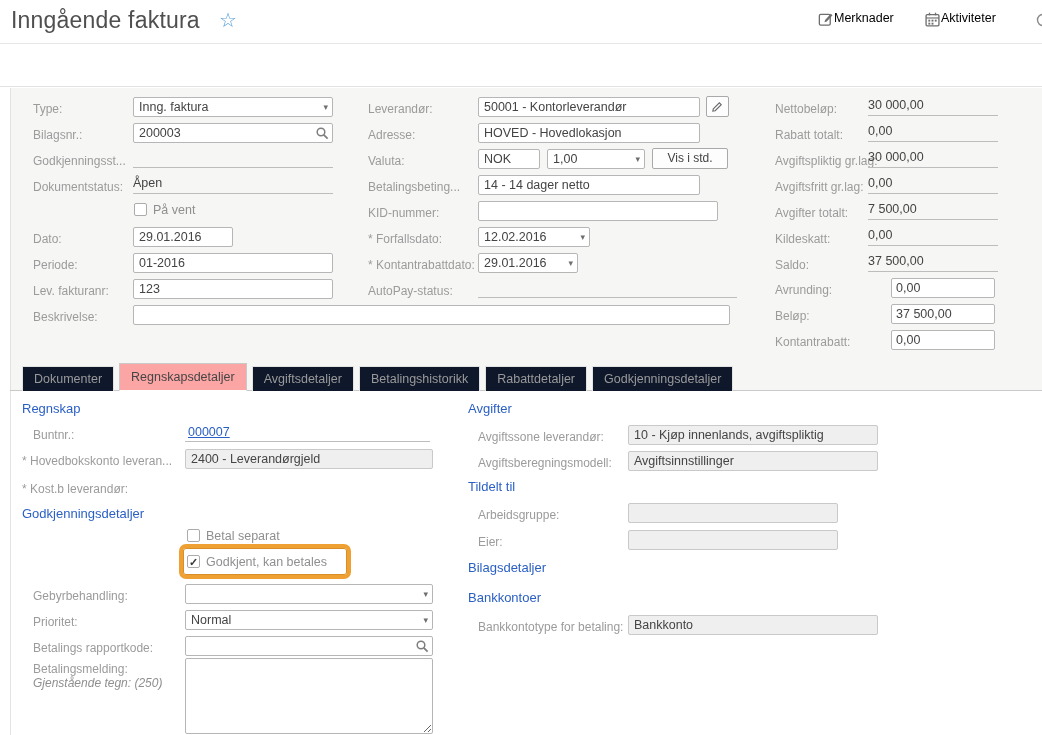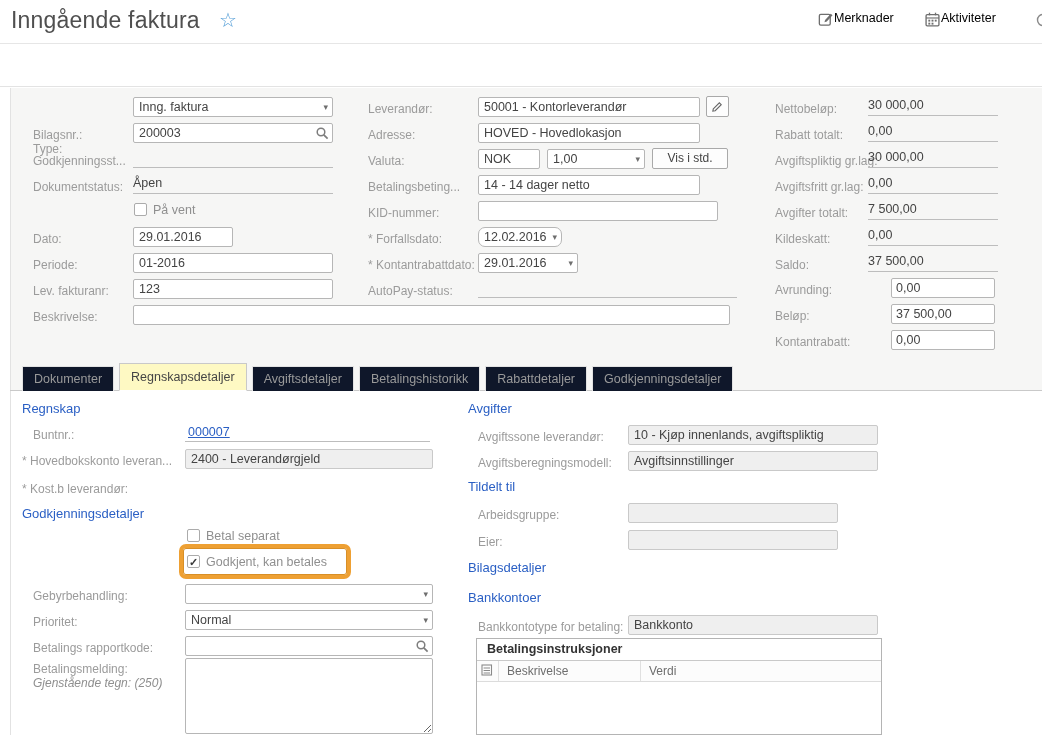--- a/index.html
+++ b/index.html
@@ -50,21 +50,21 @@
     border-radius:2px; cursor:pointer; font-size:11px; line-height:12px; text-align:center;
     color:#3a3a3a; font-weight:700; }
   .cb-lbl { position:absolute; font-size:12.5px; color:#8f8f8f; white-space:nowrap; }
 
   
   .tabbar { position:absolute; left:10px; top:363px; width:1032px; height:28px;
     border-bottom:1px solid #c9c9c9; display:flex; align-items:flex-end; padding-left:12px; gap:5px; }
   .tab { height:25px; line-height:24px; padding:0 11px; background:#0f172a; color:#9a9a9a;
     font-size:12.5px; border:1px solid #e2e2e2; border-bottom:none; margin-bottom:-1px;
     white-space:nowrap; cursor:pointer; }
-  .tab.active { height:28px; line-height:27px; background:#fef9c3; color:#454545;
+  .tab.active { height:28px; line-height:27px; background:#fca5a5; color:#454545;
     border:1px solid #c9c9c9; border-bottom:1px solid #fff; }
 
   
   .sec { position:absolute; font-size:13px; color:#2a5fc4; white-space:nowrap; }
   .link { position:absolute; font-size:12.5px; color:#2a5fc4; text-decoration:underline;
     cursor:pointer; white-space:nowrap; }
   .hl-box { position:absolute; left:179px; top:544px; width:172px; height:35px;
     border:4px solid #eea033; border-radius:7px; box-shadow:0 0 0 1px #d88f27 inset; }
   textarea.msg { position:absolute; left:185px; top:658px; width:248px; height:76px;
     border:1px solid #b6b6b6; border-radius:2px; resize:both; background:#fff;
@@ -195,21 +195,21 @@
       <span class="caret-glyph">▾</span>
     </div>
     <div class="tb-text disabled" style="left:871px;">
       <span>Send til Approval</span>
     </div>
   </div>
 
   <div class="summary-bg"></div>
   <div class="vline-left"></div>
 
-  <div class="lbl" style="left:33px; top:101px;margin-top:40px;">Type:</div>
+  <div class="lbl" style="left:33px; top:101px;">Type:</div>
   <div class="fld" style="left:133px; top:97px; width:200px;">
     <span class="txt">Inng. faktura</span>
     <span class="caret-glyph">▾</span>
   </div>
 
   <div class="lbl" style="left:33px; top:127px;">Bilagsnr.:</div>
   <div class="fld" style="left:133px; top:123px; width:200px;">
     <span class="txt">200003</span>
     <svg class="srch" width="15" height="15" viewBox="0 0 15 15">
       <circle cx="6" cy="6" r="3.8" fill="none" stroke="#7d7d7d" stroke-width="1.5"></circle>
@@ -275,21 +275,21 @@
   <div class="fld" style="left:478px; top:175px; width:222px;">
     <span class="txt noicon">14 - 14 dager netto</span>
   </div>
 
   <div class="lbl" style="left:368px; top:205px;">KID-nummer:</div>
   <div class="fld" style="left:478px; top:201px; width:240px;">
     <span class="txt noicon"></span>
   </div>
 
   <div class="lbl" style="left:368px; top:231px;">* Forfallsdato:</div>
-  <div class="fld" style="left:478px; top:227px; width:84px;border-radius:7px;">
+  <div class="fld" style="left:478px; top:227px; width:112px;">
     <span class="txt">12.02.2016</span>
     <span class="caret-glyph">▾</span>
   </div>
 
   <div class="lbl" style="left:368px; top:257px;">* Kontantrabattdato:</div>
   <div class="fld" style="left:478px; top:253px; width:100px;">
     <span class="txt">29.01.2016</span>
     <span class="caret-glyph">▾</span>
   </div>
 
@@ -413,29 +413,14 @@
   </div>
 
   <div class="sec" style="left:468px; top:560px;">Bilagsdetaljer</div>
   <div class="sec" style="left:468px; top:590px;">Bankkontoer</div>
 
   <div class="lbl" style="left:478px; top:619px;">Bankkontotype for betaling:</div>
   <div class="fld dis" style="left:628px; top:615px; width:250px;">
     <span class="txt noicon">Bankkonto</span>
   </div>
 
-  <div class="grid">
-    <div class="grid-title">Betalingsinstruksjoner</div>
-    <div class="grid-head">
-      <div class="cell c-icon">
-        <svg width="12" height="12" viewBox="0 0 12 12">
-          <rect x="1" y="1" width="9.5" height="10" fill="none" stroke="#8a8a8a" stroke-width="1.1"></rect>
-          <line x1="2.6" y1="4" x2="9" y2="4" stroke="#8a8a8a" stroke-width="1"></line>
-          <line x1="2.6" y1="6.5" x2="9" y2="6.5" stroke="#8a8a8a" stroke-width="1"></line>
-          <line x1="2.6" y1="9" x2="9" y2="9" stroke="#8a8a8a" stroke-width="1"></line>
-        </svg>
-      </div>
-      <div class="cell c-desc">Beskrivelse</div>
-      <div class="cell c-val">Verdi</div>
-    </div>
-  </div>
 
 </div>
 
 </body></html>

